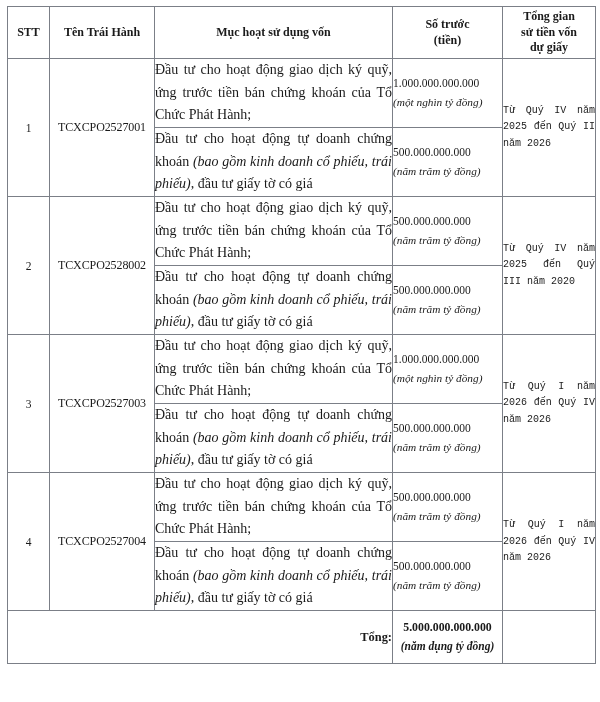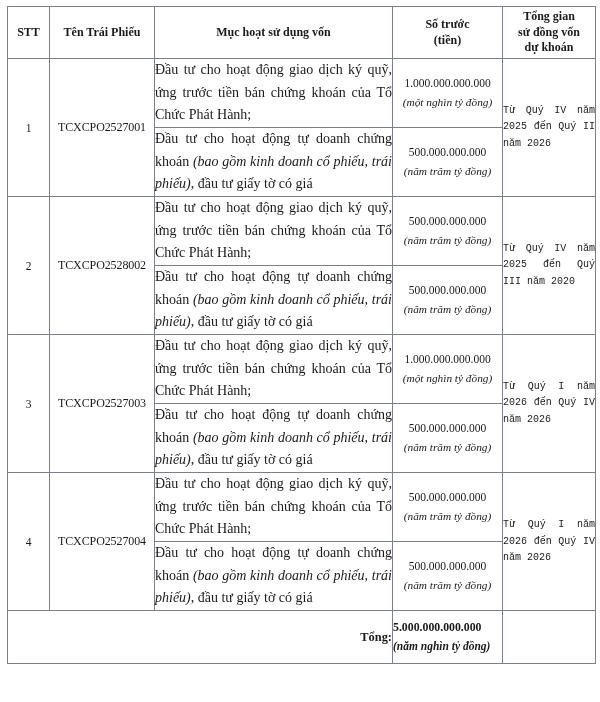--- a/index.html
+++ b/index.html
@@ -66,21 +66,21 @@
   td.purpose-cell {
     text-align: justify;
     text-align-last: left;
     font-size: 14px;
     line-height: 1.62;
     padding: 5px 7px 6px 7px;
     hyphens: none;
   }
   td.purpose-cell .ital { font-style: italic; }
   td.amount-cell {
-    text-align: center;
+    text-align: left;
     font-size: 11.5px;
     line-height: 1.66;
     padding: 5px 3px 6px 3px;
   }
   td.amount-cell .words {
     font-style: italic;
     display: block;
     font-size: 11.3px;
   }
   td.time-cell {
@@ -94,21 +94,21 @@
   }
   tr.total-row td {
     height: 52px;
   }
   td.total-label {
     text-align: right;
     font-weight: bold;
     font-size: 12.4px;
   }
   td.total-amount {
-    text-align: left;
+    text-align: center;
     font-weight: bold;
     font-size: 11.8px;
     line-height: 1.66;
     padding: 5px 3px 6px 3px;
   }
   td.total-amount .words {
     display: block;
     font-style: italic;
     font-weight: bold;
     font-size: 11.5px;
@@ -123,30 +123,30 @@
     <colgroup>
       <col class="col-stt">
       <col class="col-name">
       <col class="col-purpose">
       <col class="col-amount">
       <col class="col-time">
     </colgroup>
     <thead>
       <tr>
         <th>STT</th>
-        <th>Tên Trái Phiếu</th>
+        <th>Tên Trái Hành</th>
         <th>Mục hoạt sử dụng vốn</th>
         <th>
           <span class="hdr-line">Số trước</span>
           <span class="hdr-line">(tiền)</span>
         </th>
         <th>
           <span class="hdr-line">Tổng gian</span>
-          <span class="hdr-line">sử đồng vốn</span>
-          <span class="hdr-line">dự khoán</span>
+          <span class="hdr-line">sử tiền vốn</span>
+          <span class="hdr-line">dự giấy</span>
         </th>
       </tr>
     </thead>
     <tbody id="table-body">
         <tr>
           <td class="stt-cell" rowspan="2">1</td>
           <td class="name-cell" rowspan="2">TCXCPO2527001</td>
           <td class="purpose-cell">Đầu tư cho hoạt động giao dịch ký quỹ, ứng trước tiền bán chứng khoán của Tổ Chức Phát Hành;</td>
           <td class="amount-cell"><span>1.000.000.000.000</span><span class="words">(một nghìn tỷ đồng)</span></td>
           <td class="time-cell" rowspan="2">Từ Quý IV năm 2025 đến Quý II năm 2026</td>
@@ -183,18 +183,18 @@
           <td class="purpose-cell">Đầu tư cho hoạt động giao dịch ký quỹ, ứng trước tiền bán chứng khoán của Tổ Chức Phát Hành;</td>
           <td class="amount-cell"><span>500.000.000.000</span><span class="words">(năm trăm tỷ đồng)</span></td>
           <td class="time-cell" rowspan="2">Từ Quý I năm 2026 đến Quý IV năm 2026</td>
         </tr>
         <tr>
           <td class="purpose-cell"><span>Đầu tư cho hoạt động tự doanh chứng khoán </span><span class="ital">(bao gồm kinh doanh cổ phiếu, trái phiếu)</span><span>, đầu tư giấy tờ có giá</span></td>
           <td class="amount-cell"><span>500.000.000.000</span><span class="words">(năm trăm tỷ đồng)</span></td>
         </tr>
         <tr class="total-row">
           <td class="total-label" colspan="3">Tổng:</td>
-          <td class="total-amount"><span>5.000.000.000.000</span><span class="words">(năm nghìn tỷ đồng)</span></td>
+          <td class="total-amount"><span>5.000.000.000.000</span><span class="words">(năm dụng tỷ đồng)</span></td>
           <td class="total-empty"></td>
         </tr>
       </tbody>
   </table>
 </div>
 
 </body></html>

